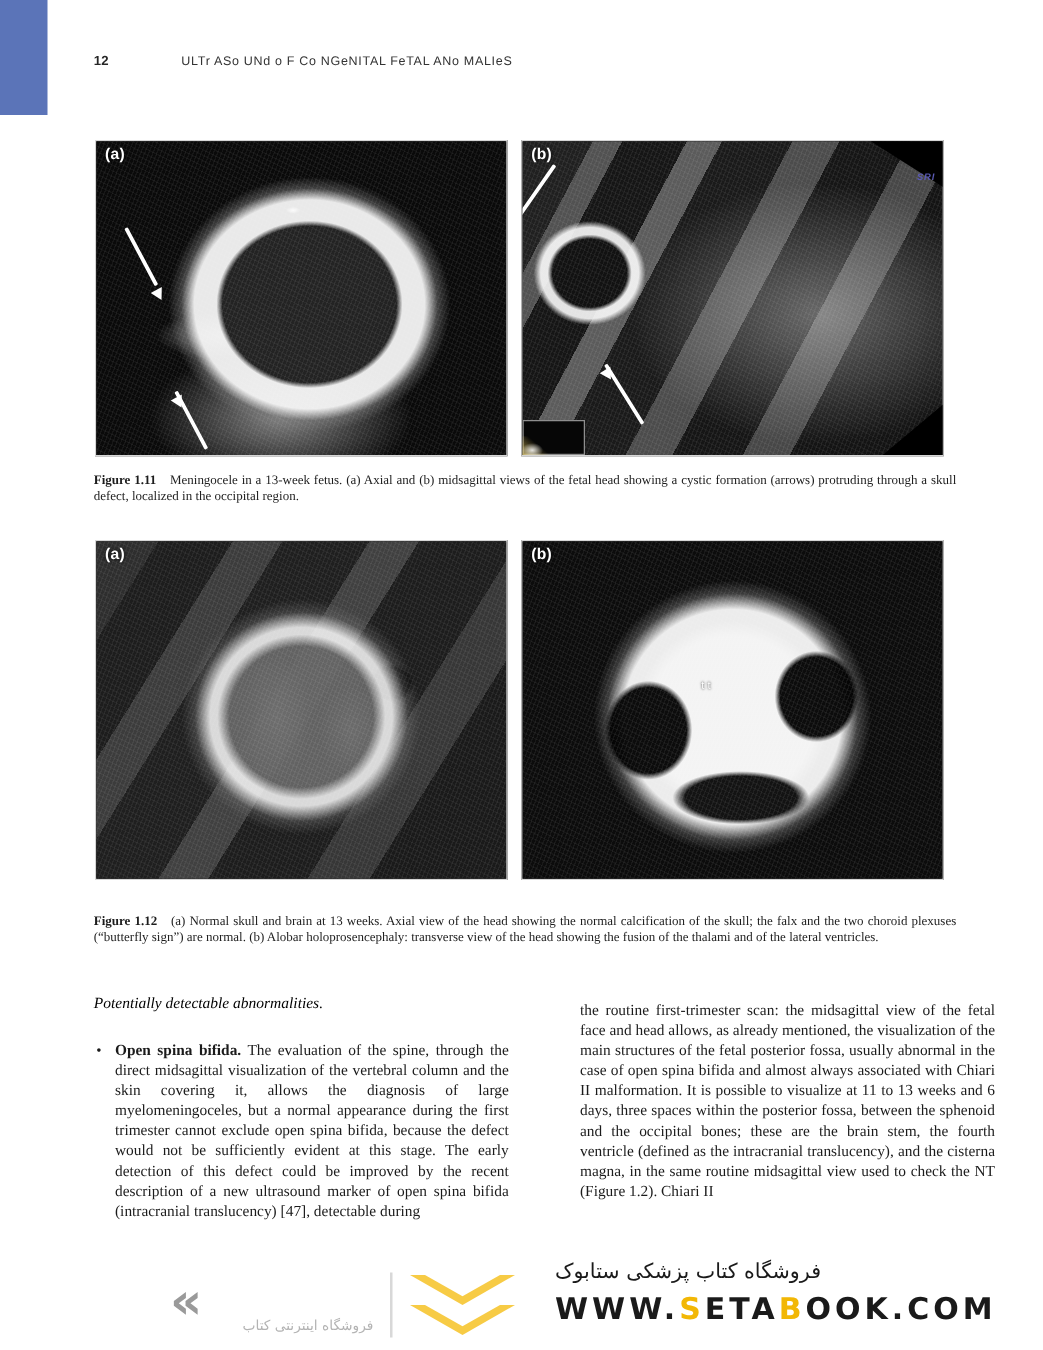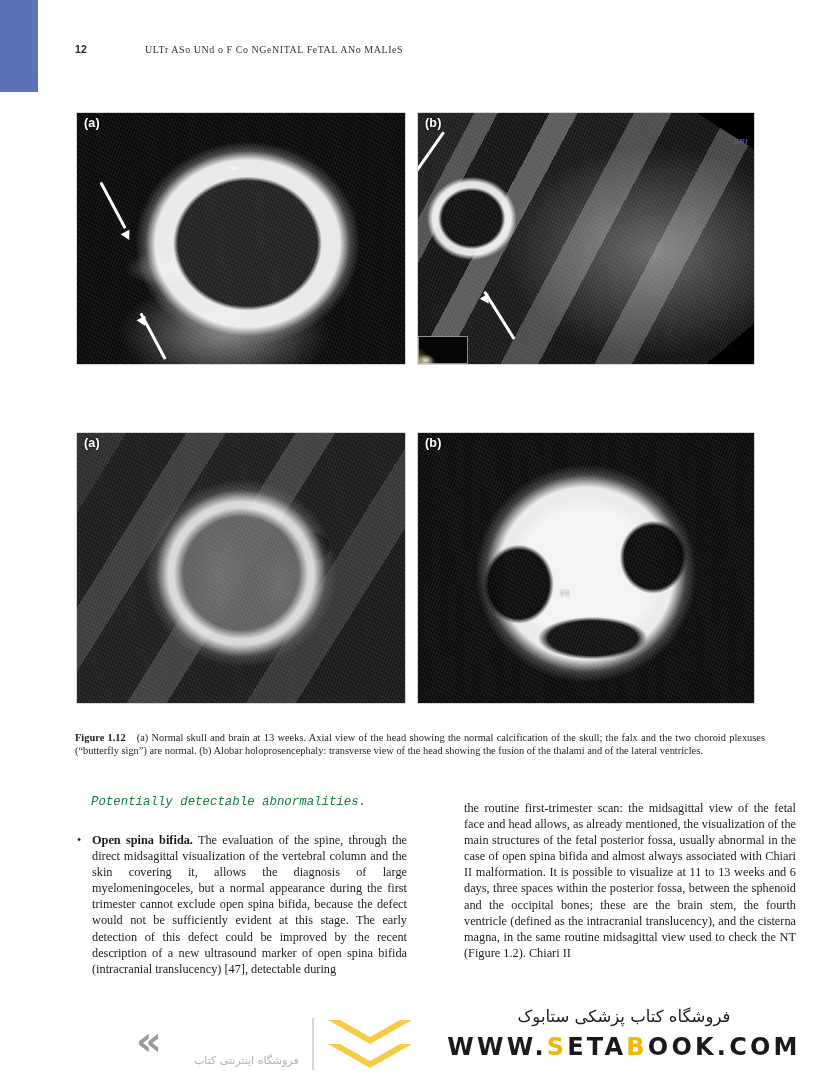--- a/index.html
+++ b/index.html
@@ -22,21 +22,21 @@
   
   .header{
     position:absolute;left:75px;top:40px;width:690px;height:18px;
     display:flex;align-items:center;gap:58px;
   }
   .folio{
     font-family:"Liberation Sans", sans-serif;
     font-size:10.5px;font-weight:bold;color:#262626;letter-spacing:0.2px;
   }
   .running-head{
-    font-family:Liberation Serif, serif;
+    font-family:Liberation Sans, sans-serif;
     font-size:10px;color:#333333;letter-spacing:0.55px;white-space:nowrap;
   }
 
   
   .figure{position:absolute;}
   .fig-row{display:flex;gap:11px;}
   .panel{
     position:relative;overflow:hidden;
     background:#050505;
     border:1px solid #d6d6d6;
@@ -123,21 +123,20 @@
   .inset-box::after{
     content:"";position:absolute;left:-2px;bottom:-2px;width:22px;height:16px;
     background:radial-gradient(ellipse 12px 8px at 40% 70%, rgba(255,255,255,.85), transparent 72%),
                linear-gradient(40deg, rgba(210,185,90,.85), transparent 60%);
   }
   .t-label{
     position:absolute;z-index:9;
     font-family:Liberation Sans, sans-serif;
     font-size:9px;color:#ffffff;
     text-shadow:0 0 2px rgba(0,0,0,.95);
-    margin-top:45px;
   }
   .bevel-cut{
     position:absolute;right:-1px;top:-1px;
     width:0;height:0;
     border-top:38px solid #000000;
     border-left:60px solid transparent;
     z-index:6;
   }
   .bevel-cut2{
     position:absolute;right:-1px;bottom:-1px;
@@ -153,23 +152,22 @@
     font-family:"Liberation Serif", serif;
     font-size:10.4px;line-height:13.2px;
     color:#1d1d1d;text-align:justify;
   }
   .caption b{font-weight:bold;}
   .cap-gap{display:inline-block;width:11px;}
 
   
   .subhead{
     position:absolute;left:75px;width:332px;
-    font-style:italic;font-size:12.4px;color:#15803d;
-    font-family:Liberation Mono, monospace;
-    margin-left:16px;
+    font-style:italic;font-size:12.4px;color:#000000;
+    font-family:Liberation Serif, serif;
   }
   .col{
     position:absolute;width:332px;
     font-family:"Liberation Serif", serif;
     font-size:12.3px;line-height:16.1px;
     text-align:justify;color:#1b1b1b;
     text-justify:inter-word;
   }
   .col-left{left:75px;}
   .col-right{left:464px;}
@@ -213,21 +211,21 @@
     border-right:42px solid transparent;
     border-top:24px solid #f7cb45;
   }
   .chev-inner{
     position:absolute;width:0;height:0;
     border-left:30px solid transparent;
     border-right:30px solid transparent;
     border-top:17px solid #ffffff;
   }
   .wm-right{
-    position:absolute;right:30px;top:6px;text-align:center;width:360px;
+    position:absolute;right:30px;top:6px;text-align:left;width:360px;
   }
   .wm-fa{
     font-family:"DejaVu Sans", sans-serif;
     font-size:16.5px;direction:rtl;color:#1a1a1a;
     line-height:26px;white-space:nowrap;
   }
   .wm-url{
     font-family:"DejaVu Sans", sans-serif;
     font-size:24px;font-weight:bold;color:#1a1a1a;
     letter-spacing:3.2px;line-height:34px;white-space:nowrap;
@@ -276,20 +274,23 @@
 
       </div>
       <div class="arrow" style="left:96px;top:225px;">
         <div class="shaft" style="width:56px;transform:rotate(-122deg);"></div>
         <div class="head" style="left:-30px;top:-47px;transform:rotate(-122deg) scale(-1,1);"></div>
       </div>
       <div class="inset-box"></div>
     </div>
   </div>
 
+  <div class="caption" style="top:378px;">
+    <b>Figure 1.11</b><span class="cap-gap"></span><span>Meningocele in a 13-week fetus. (a) Axial and (b) midsagittal views of the fetal head showing a cystic formation (arrows) protruding through a skull defect, localized in the occipital region.</span>
+  </div>
 
   <div class="figure fig-row" style="left:76px;top:432px;">
 
     <div class="panel" style="width:330px;height:272px;">
       <div class="us us-a2"></div>
       <div class="speckle"></div>
       <span class="panel-label">(a)</span>
     </div>
 
     <div class="panel" style="width:338px;height:272px;">

